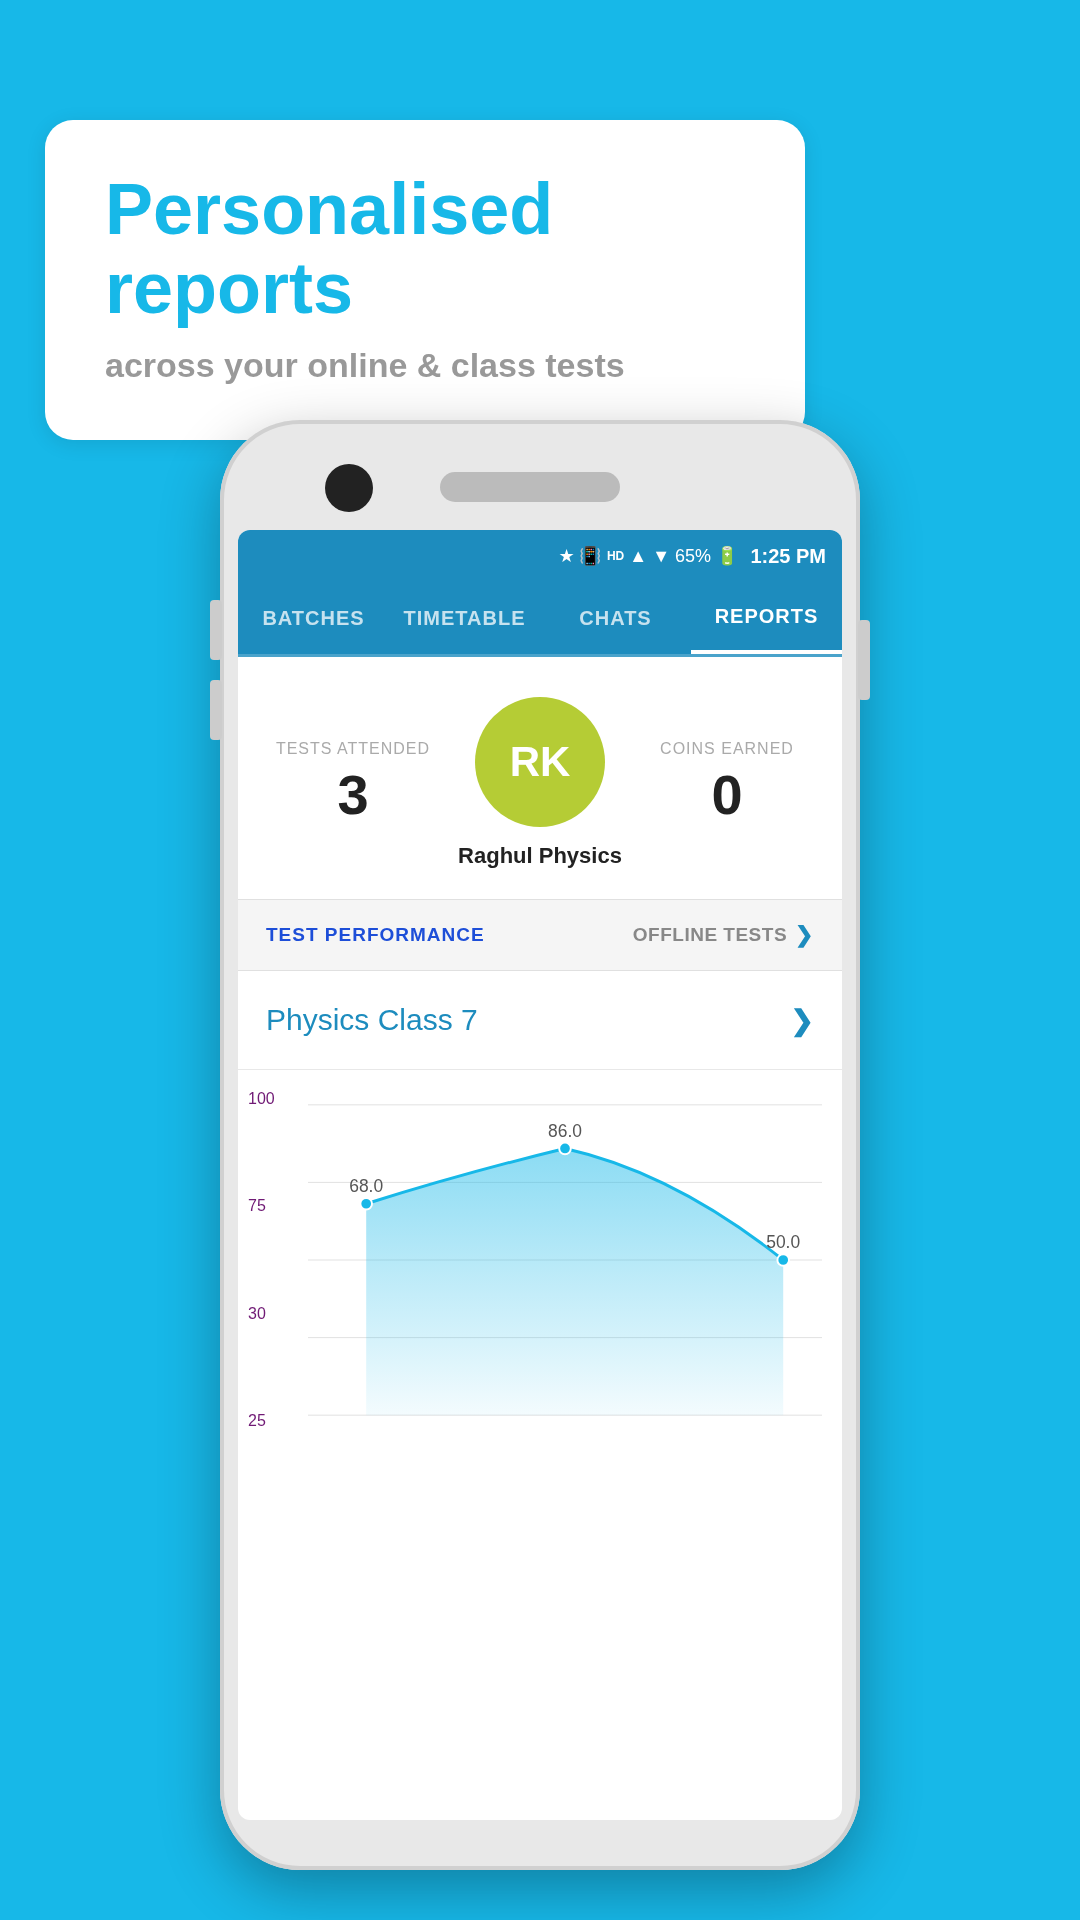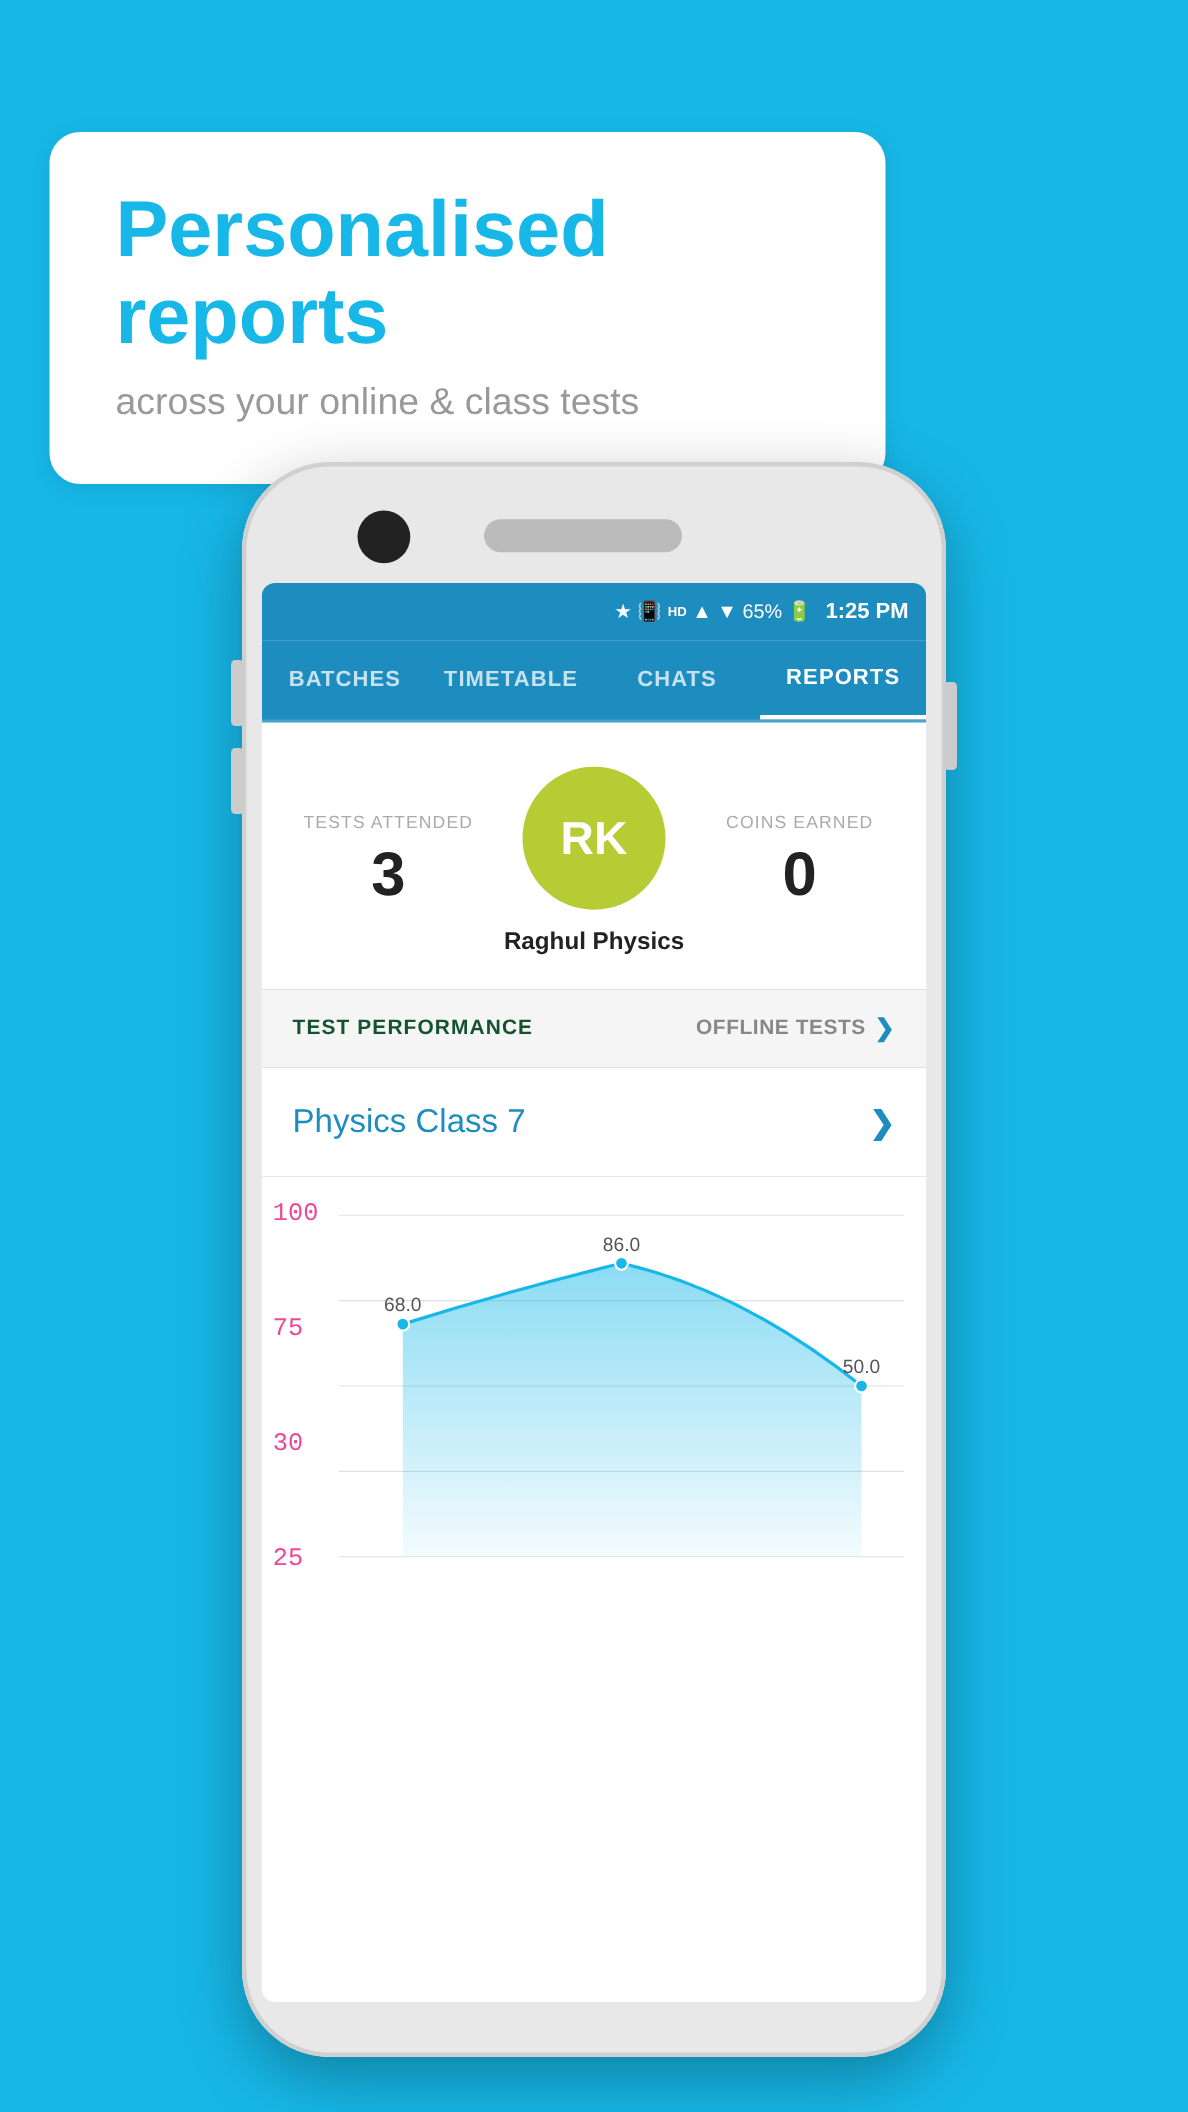--- a/index.html
+++ b/index.html
@@ -42,21 +42,21 @@
       font-size: 72px;
       color: #17b8e8;
       font-weight: bold;
       line-height: 1.1;
       margin-bottom: 18px;
     }
 
     .bubble-subtitle {
       font-size: 34px;
       color: #999;
-      font-weight: normal;
+      font-weight: bold;
     }
 
     
     .phone-wrapper {
       position: absolute;
       top: 420px;
       left: 50%;
       transform: translateX(-50%);
       width: 640px;
       height: 1450px;
@@ -225,21 +225,21 @@
       background: #f5f5f5;
       padding: 22px 28px;
       display: flex;
       align-items: center;
       justify-content: space-between;
       border-bottom: 1px solid #e0e0e0;
     }
 
     .perf-label {
       font-size: 19px;
-      color: #14532d;
+      color: #1d4ed8;
       letter-spacing: 1px;
       font-weight: bold;
       text-transform: uppercase;
     }
 
     .offline-dropdown {
       display: flex;
       align-items: center;
       gap: 8px;
       font-size: 19px;
@@ -289,23 +289,22 @@
       position: absolute;
       left: 10px;
       top: 20px;
       display: flex;
       flex-direction: column;
       justify-content: space-between;
       height: 340px;
     }
 
     .y-label {
-      font-size: 23px;
-      color: #ec4899;
-      font-family: Liberation Mono, monospace;
+      font-size: 16px;
+      color: #701a75;
     }
 
     .chart-area {
       margin-left: 30px;
       position: relative;
       height: 340px;
     }
 
     .chart-svg {
       width: 100%;

